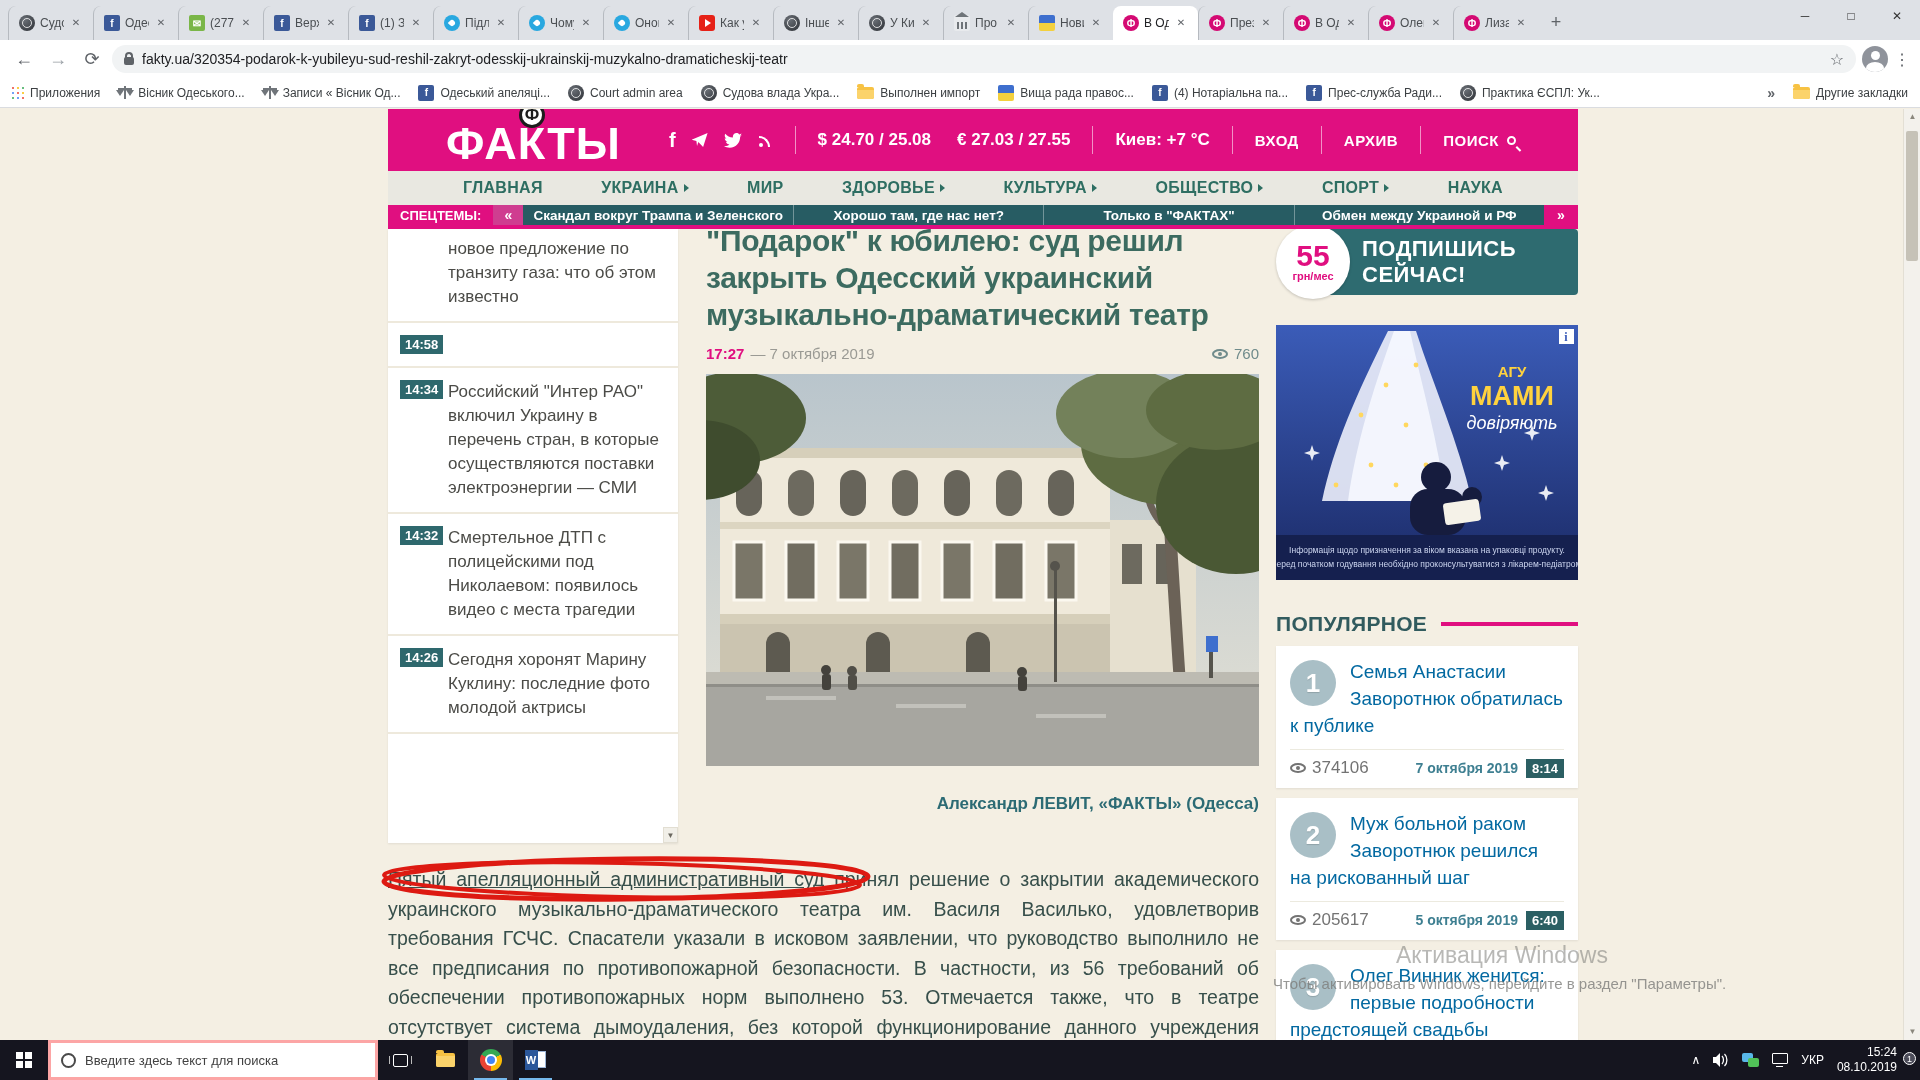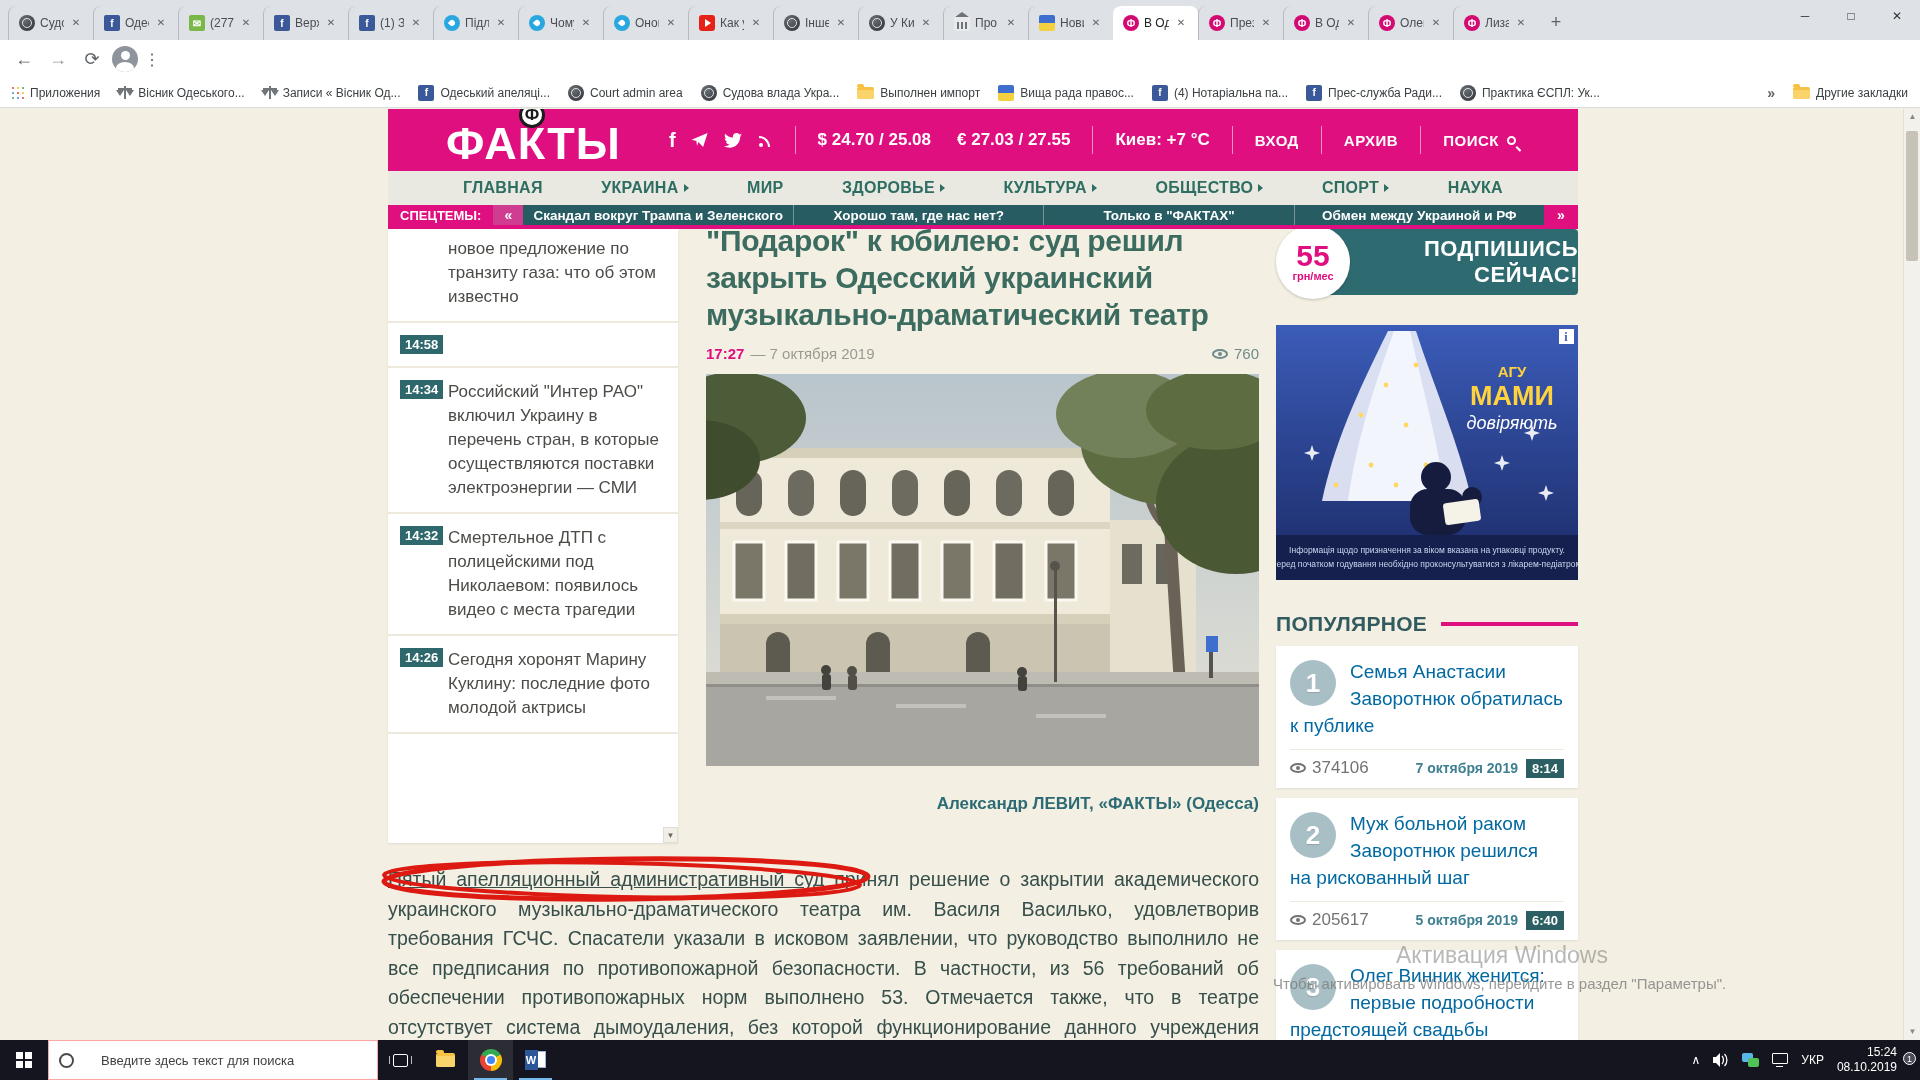--- a/index.html
+++ b/index.html
@@ -123,21 +123,21 @@
   .photo{width:553px;height:392px;overflow:hidden;background:#cfd6d8;}
   .photo svg{display:block;}
   .art-author{margin-top:28px;text-align:right;font-weight:bold;font-size:17px;color:#2c6b74;}
   .art-body{margin-top:22px;width:871px;font-size:19.5px;line-height:29.5px;color:#374f4b;text-align:justify;word-spacing:2px;position:relative;}
   .art-link{color:#374f4b;text-decoration:underline;}
   .red-oval{position:absolute;left:-12px;top:-12px;width:505px;height:52px;pointer-events:none;z-index:4;}
 
   
   .col-r{width:302px;flex:none;margin-left:17px;}
   .subscribe{position:relative;height:66px;margin-bottom:30px;}
-  .sub-box{margin-left:38px;height:66px;background:#2e6b70;border-radius:4px;display:flex;flex-direction:column;align-items:flex-end;justify-content:center;padding-left:48px;}
+  .sub-box{margin-left:38px;height:66px;background:#2e6b70;border-radius:4px;display:flex;flex-direction:column;align-items:flex-start;justify-content:center;padding-left:48px;}
   .sub-box div{color:#fff;font-weight:bold;font-size:22px;line-height:26px;letter-spacing:.5px;}
   .sub-circle{position:absolute;left:0;top:-4px;width:74px;height:74px;background:#fff;border-radius:50%;box-shadow:0 1px 3px rgba(0,0,0,.2);display:flex;flex-direction:column;align-items:center;justify-content:center;z-index:2;}
   .sub-price{color:#e00f80;font-weight:bold;font-size:30px;line-height:28px;}
   .sub-unit{color:#e00f80;font-size:11px;font-weight:bold;}
   .adbox{width:302px;height:255px;margin-bottom:32px;}
   .popular-hd{display:flex;align-items:center;gap:14px;margin-bottom:0;}
   .popular-title{font-weight:bold;font-size:21px;color:#315b5e;letter-spacing:.3px;}
   .popular-line{flex:1;height:4px;background:#e00f80;}
   .pop-item{background:#fff;box-shadow:0 1px 2px rgba(0,0,0,.08);padding:12px 14px 10px;margin-top:10px;}
   .pop-num{float:left;width:46px;height:46px;border-radius:50%;background:#a9bfc6;color:#fff;font-weight:bold;font-size:26px;display:flex;align-items:center;justify-content:center;margin:2px 14px 4px 0;text-shadow:0 1px 1px rgba(0,0,0,.15);}
@@ -150,21 +150,21 @@
   
   .watermark{position:absolute;left:1273px;top:942px;width:600px;z-index:60;pointer-events:none;}
   .wm1{padding-left:123px;font-size:23px;color:rgba(125,125,122,.55);}
   .wm2{margin-top:6px;font-size:15px;color:rgba(125,125,122,.8);}
 
   
   .taskbar{position:absolute;left:0;bottom:0;width:1920px;height:40px;background:#15151f;display:flex;align-items:center;z-index:100;}
   .tb-start{width:48px;height:40px;display:flex;align-items:center;justify-content:center;}
   .win-logo{display:grid;grid-template-columns:7px 7px;gap:1.5px;}
   .win-logo i{width:7px;height:7px;background:#fff;display:block;}
-  .tb-search{width:330px;height:40px;background:#fff;border:1px solid #fca5a5;display:flex;align-items:center;padding:0 10px;gap:27px;}
+  .tb-search{width:330px;height:40px;background:#fff;border:3px solid #fca5a5;display:flex;align-items:center;padding:0 10px;gap:9px;}
   .i-cortana{width:15px;height:15px;border:2px solid #4a4a4a;border-radius:50%;flex:none;}
   .tb-search span{font-size:13px;color:#424242;white-space:nowrap;}
   .tb-icon{width:45px;height:40px;display:flex;align-items:center;justify-content:center;position:relative;}
   .tb-icon.open::after{content:"";position:absolute;left:6px;right:6px;bottom:0;height:2px;background:#76b9ed;}
   .tb-icon.lit{background:rgba(255,255,255,.1);}
   .i-taskview{width:15px;height:13px;border:1.5px solid #fff;border-radius:2px;position:relative;}
   .i-taskview::before{content:"";position:absolute;left:-5px;top:1px;height:8px;width:0;border-left:1.5px solid #bbb;}
   .i-taskview::after{content:"";position:absolute;right:-5px;top:1px;height:8px;width:0;border-left:1.5px solid #bbb;}
   .tb-folder{width:19px;height:14px;background:#f7c243;border-radius:2px;position:relative;}
   .tb-folder::before{content:"";position:absolute;top:-3px;left:0;width:8px;height:3px;background:#f7c243;border-radius:2px 2px 0 0;}
@@ -290,20 +290,25 @@
       <div class="winbtn">─</div>
       <div class="winbtn">□</div>
       <div class="winbtn">✕</div>
     </div>
   </div>
 
   <div class="toolbar">
     <div class="navbtn">←</div>
     <div class="navbtn fwd">→</div>
     <div class="navbtn">⟳</div>
+    <div class="urlbox">
+      <span class="i-lock"></span>
+      <span class="url-text">fakty.ua/320354-podarok-k-yubileyu-sud-reshil-zakryt-odesskij-ukrainskij-muzykalno-dramaticheskij-teatr</span>
+      <span class="star">☆</span>
+    </div>
     <div class="avatar"></div>
     <div class="menu3">⋮</div>
   </div>
 
   <div class="bookmarks">
     <div class="bm">
         <span class="i-grid"></span>
         <span>Приложения</span>
       </div>
     <div class="bm">

